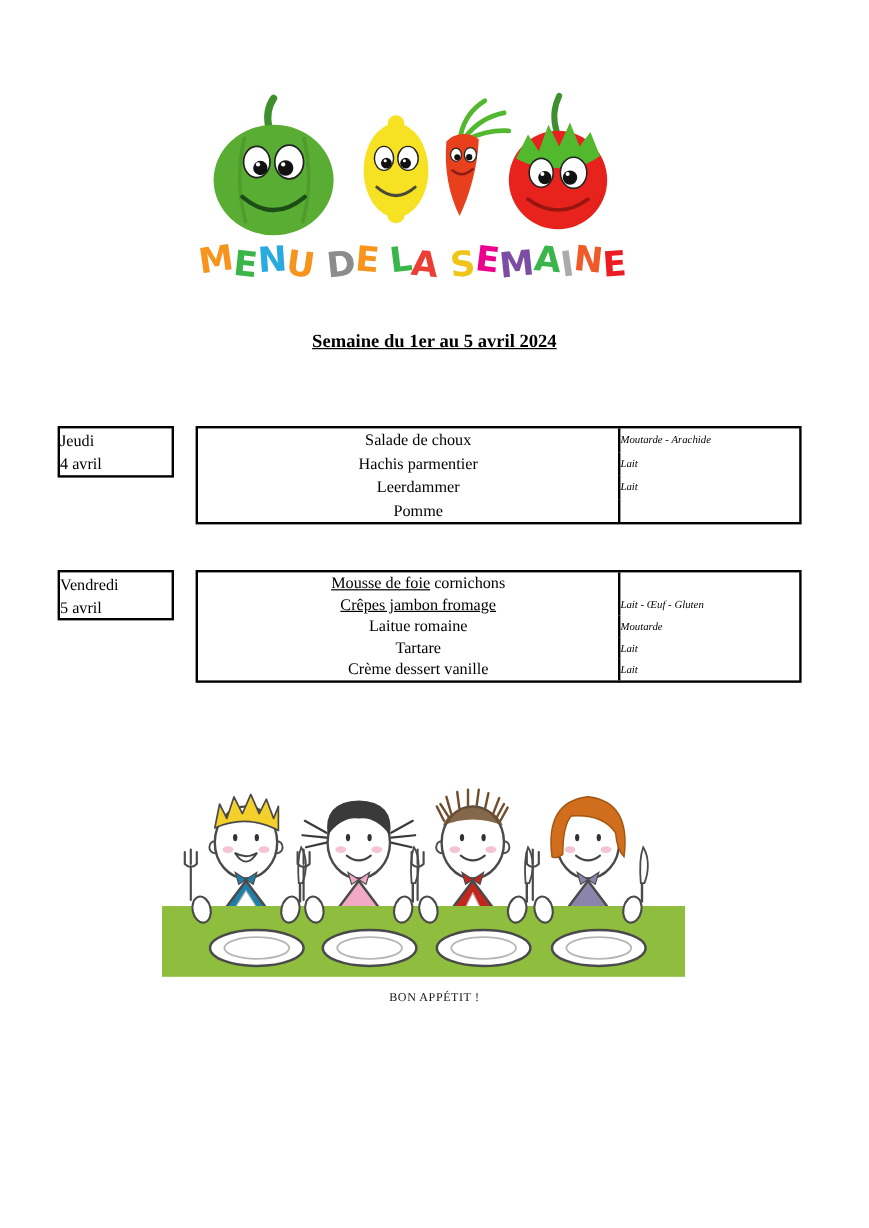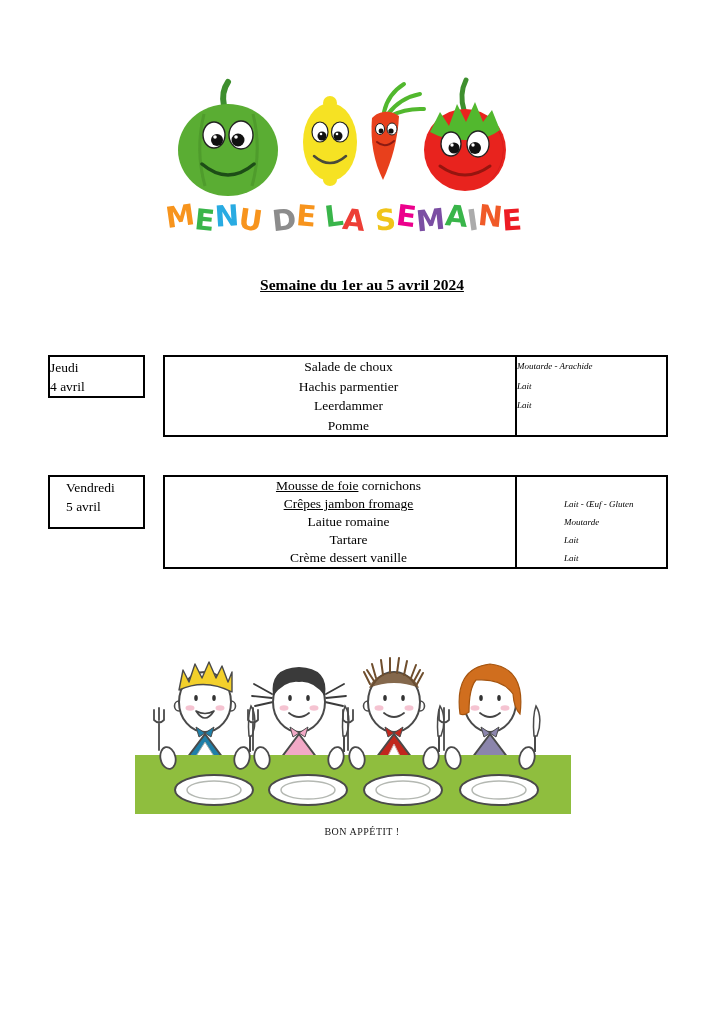--- a/index.html
+++ b/index.html
@@ -24,21 +24,21 @@
   
   .menu-table{position:absolute;left:0;width:724px;}
   .menu-table.t1{top:355px;}
   .menu-table.t2{top:475px;}
   .day-box{
     position:absolute;left:48px;top:0;width:97px;box-sizing:border-box;
     border:2px solid #000;text-align:left;font-size:13.5px;color:#000;
     padding-top:1px;
   }
   .t1 .day-box{height:43px;}
-  .t2 .day-box{height:54px;padding-left:16px;}
+  .t2 .day-box{height:42px;}
   .day-box div{line-height:19px;}
   .menu-box{
     position:absolute;left:163px;top:0;width:505px;box-sizing:border-box;
     border:2px solid #000;background:#fff;
   }
   .t1 .menu-box{height:82px;}
   .t2 .menu-box{height:94px;}
   .menu-row{display:grid;grid-template-columns:1fr 151px;}
   .t1 .menu-row{height:19.5px;}
   .t2 .menu-row{height:18px;}
@@ -48,21 +48,21 @@
     text-align:center;
   }
   .t1 .dish-cell{line-height:19.5px;}
   .t2 .dish-cell{line-height:18px;}
   .dish-cell .u{text-decoration:underline;}
   .allergen-cell{
     border-left:2px solid #000;font-size:9px;font-style:italic;
     color:#000;
   }
   .t1 .allergen-cell{line-height:19.5px;}
-  .t2 .allergen-cell{line-height:18px;padding-left:47px;}
+  .t2 .allergen-cell{line-height:18px;}
   
   .children-illustration{position:absolute;left:135px;top:648px;width:436px;height:167px;}
   
   .footer-text{
     position:absolute;left:0;top:826px;width:100%;text-align:center;
     font-size:10px;letter-spacing:0.5px;color:#141414;
   }
   svg{display:block;}
 </style>
 </head>

